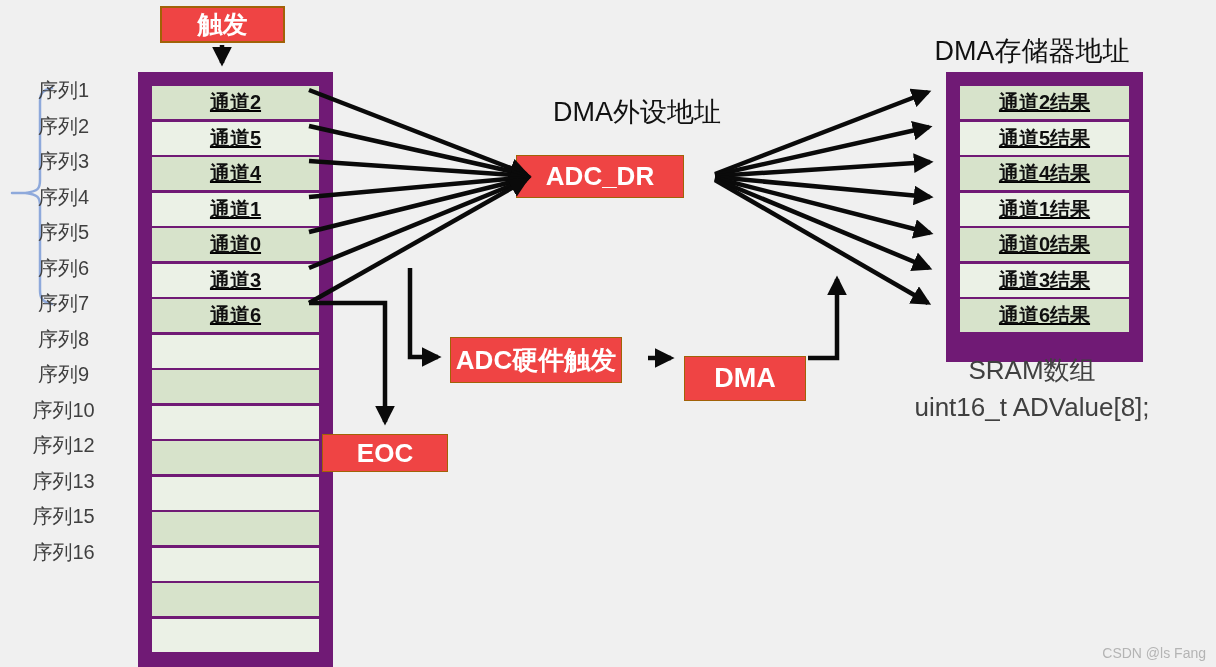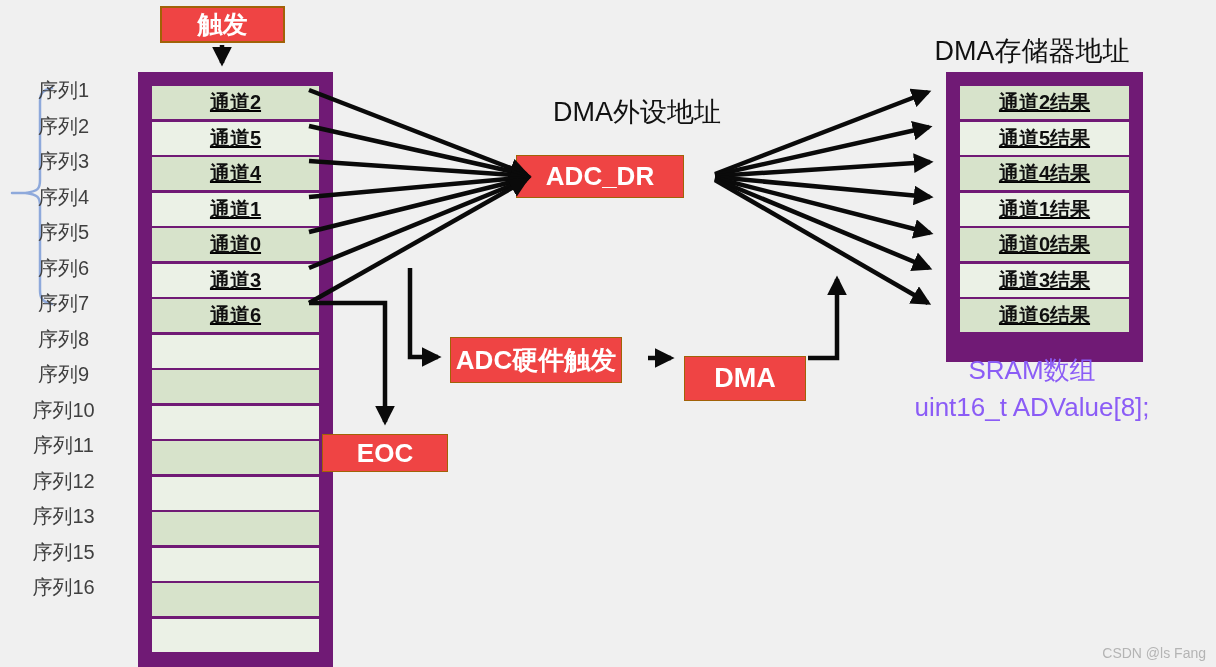--- a/index.html
+++ b/index.html
@@ -12,21 +12,21 @@
   .row{height:33px;margin-bottom:2.5px;display:flex;align-items:center;justify-content:center;
        font-size:20px;font-weight:bold;color:#101010;}
   .row:last-child{margin-bottom:16px;}
   .row.dark{background:#d7e3cb;}
   .row.light{background:#ebf1e6;}
   
   #seq-labels{position:absolute;left:0;top:74px;width:127px;text-align:center;}
   .seq-label{height:33px;margin-bottom:2.5px;line-height:33px;font-size:20px;color:#3f3f3f;}
   
   .title{position:absolute;color:#111;font-size:27px;white-space:nowrap;margin-top:18px;}
-  .note{position:absolute;color:#8b5cf6;font-size:26px;line-height:34px;white-space:nowrap;}
+  .note{position:absolute;color:#404040;font-size:26px;line-height:34px;white-space:nowrap;}
   .center{text-align:center;}
   svg.overlay{position:absolute;left:0;top:0;pointer-events:none;}
   #watermark{position:absolute;right:10px;bottom:6px;font-size:14px;color:#b4b4b4;}
 </style>
 </head>
 <body>
 
 <div id="canvas">
 
   <svg class="overlay" style="left:8px;top:86px;" width="52" height="220" viewBox="0 0 52 220">
@@ -38,21 +38,20 @@
       <div class="seq-label">序列1</div>
       <div class="seq-label">序列2</div>
       <div class="seq-label">序列3</div>
       <div class="seq-label">序列4</div>
       <div class="seq-label">序列5</div>
       <div class="seq-label">序列6</div>
       <div class="seq-label">序列7</div>
       <div class="seq-label">序列8</div>
       <div class="seq-label">序列9</div>
       <div class="seq-label">序列10</div>
-      <div class="seq-label">序列11</div>
       <div class="seq-label">序列12</div>
       <div class="seq-label">序列13</div>
       <div class="seq-label">序列15</div>
       <div class="seq-label">序列16</div>
     </div>
 
   <div class="col" style="left:138px;top:72px;width:167px;" id="channel-col">
       <div class="row dark">通道2</div>
       <div class="row light">通道5</div>
       <div class="row dark">通道4</div>

